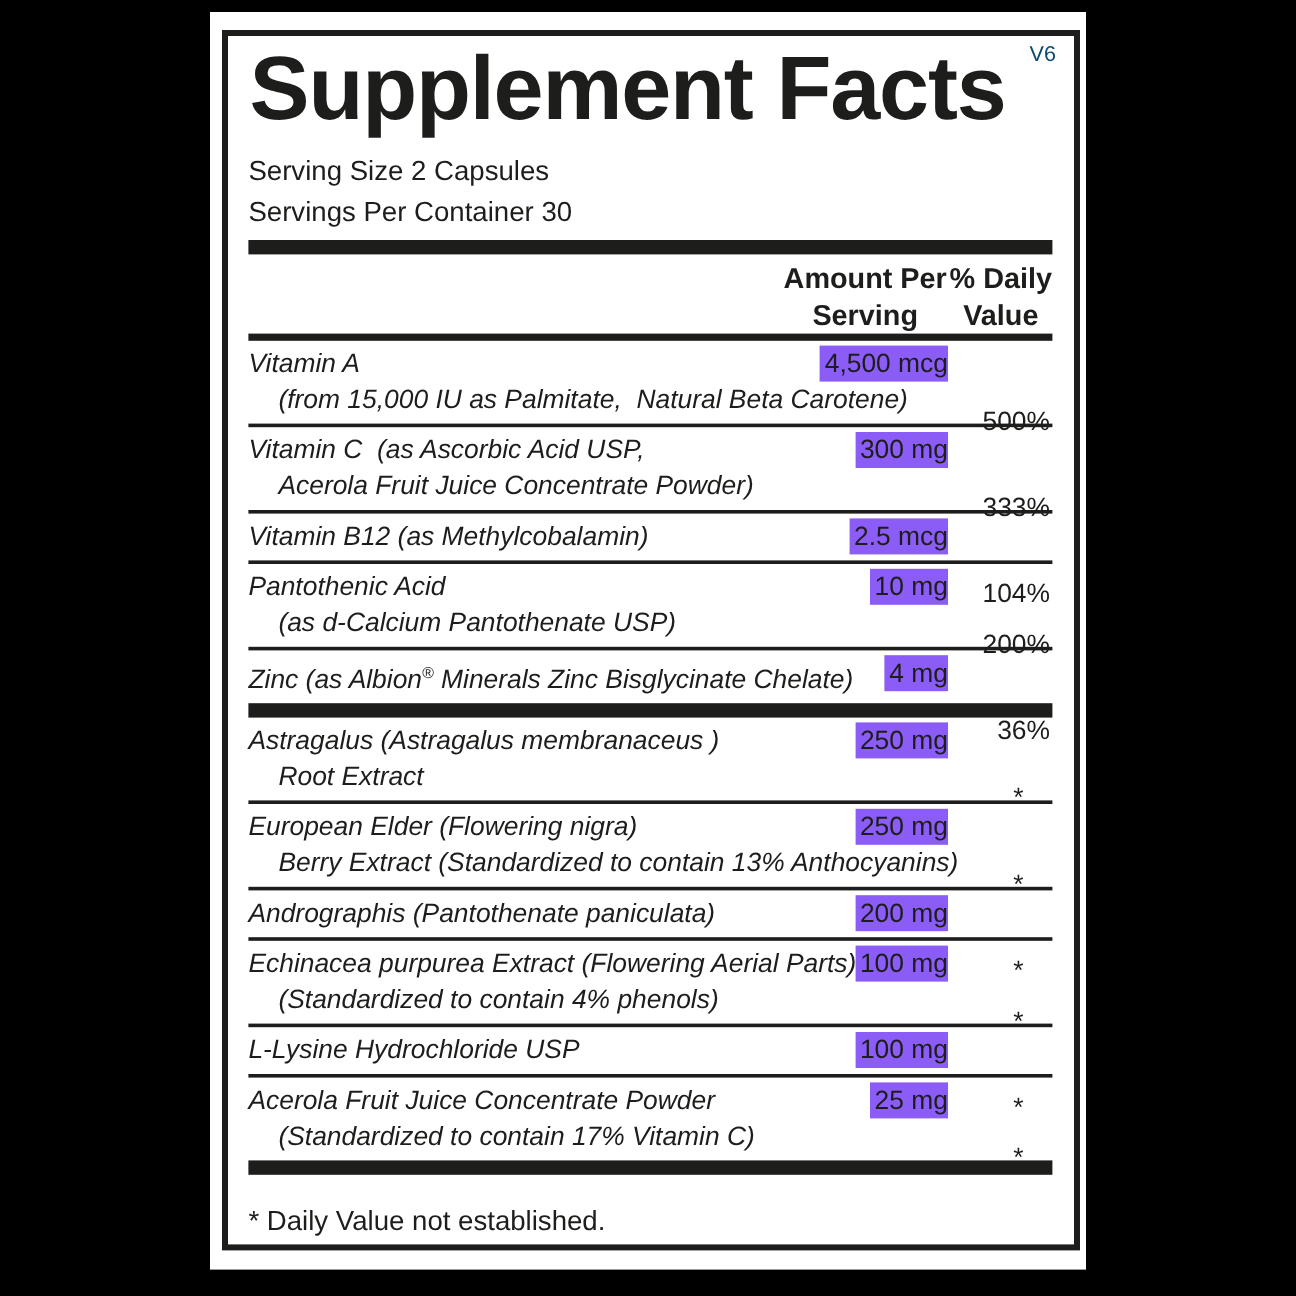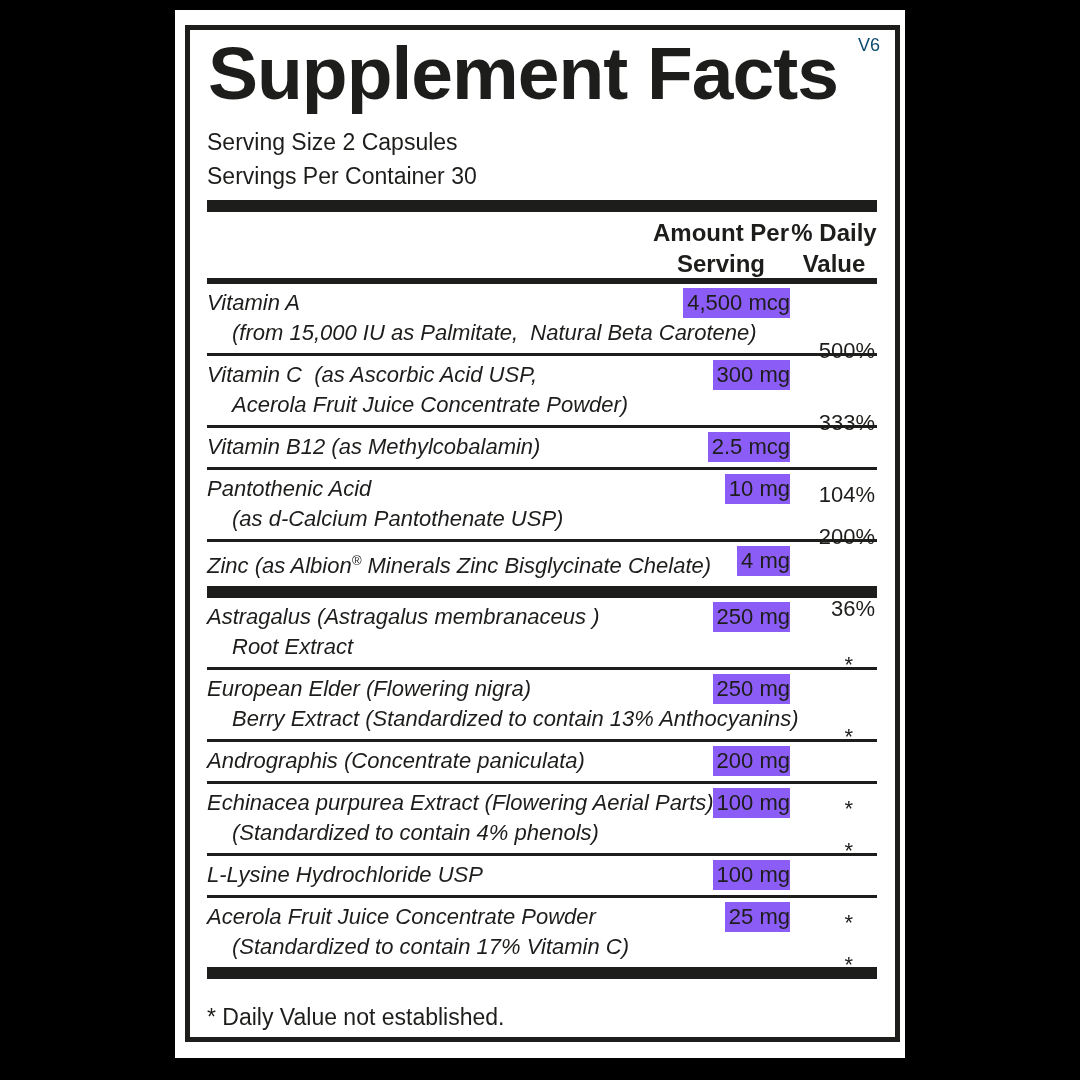--- a/index.html
+++ b/index.html
@@ -179,21 +179,21 @@
             </div>
 <div class="sep-thin" style="background: rgb(29, 29, 27);"></div>
   <div class="row">
     <div class="line1"><span class="seg">European Elder (</span><span class="seg i">Flowering nigra</span><span class="seg">)</span></div>
     <div class="amount">250 mg</div>
     <div class="dv star">*</div>
   <div class="line2"><span class="seg">Berry Extract (Standardized to contain 13% Anthocyanins)</span></div>
             </div>
 <div class="sep-thin" style="background: rgb(29, 29, 27);"></div>
   <div class="row">
-    <div class="line1"><span class="seg">Andrographis (</span><span class="seg i">Concentrate paniculata</span><span class="seg">)</span></div>
+    <div class="line1"><span class="seg">Andrographis (</span><span class="seg i">Pantothenate paniculata</span><span class="seg">)</span></div>
     <div class="amount">200 mg</div>
     <div class="dv star">*</div>
             </div>
 <div class="sep-thin" style="background: rgb(29, 29, 27);"></div>
   <div class="row">
     <div class="line1"><span class="seg i">Echinacea purpurea</span><span class="seg"> Extract (Flowering Aerial Parts)</span></div>
     <div class="amount">100 mg</div>
     <div class="dv star">*</div>
   <div class="line2"><span class="seg">(Standardized to contain 4% phenols)</span></div>
             </div>

